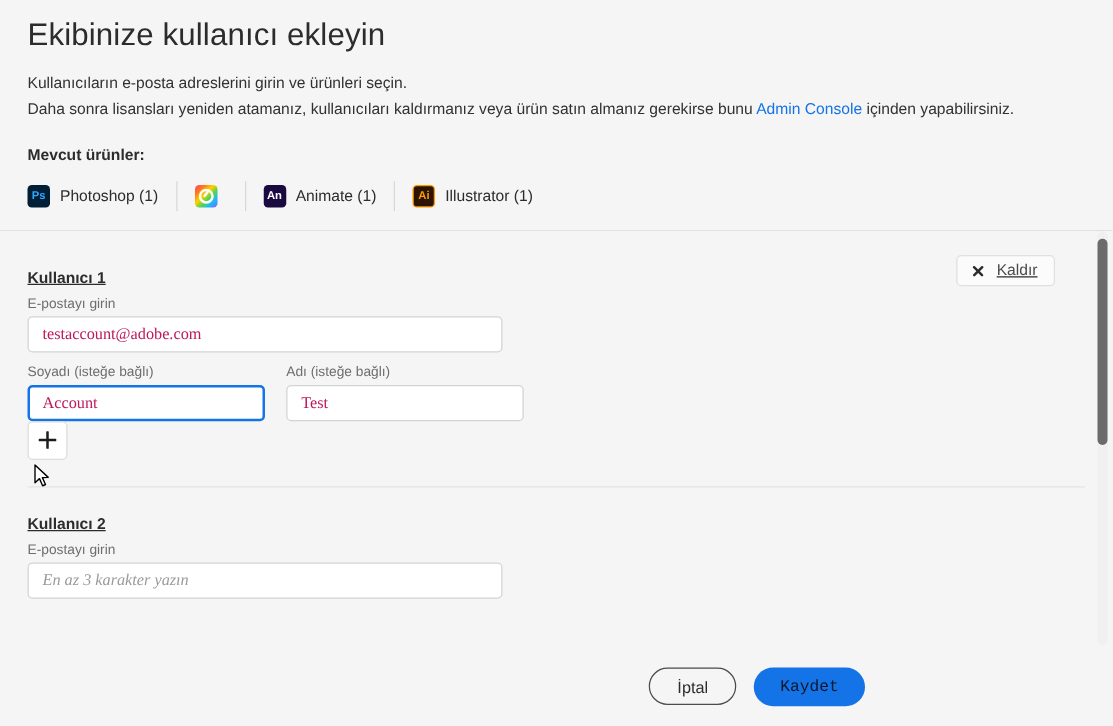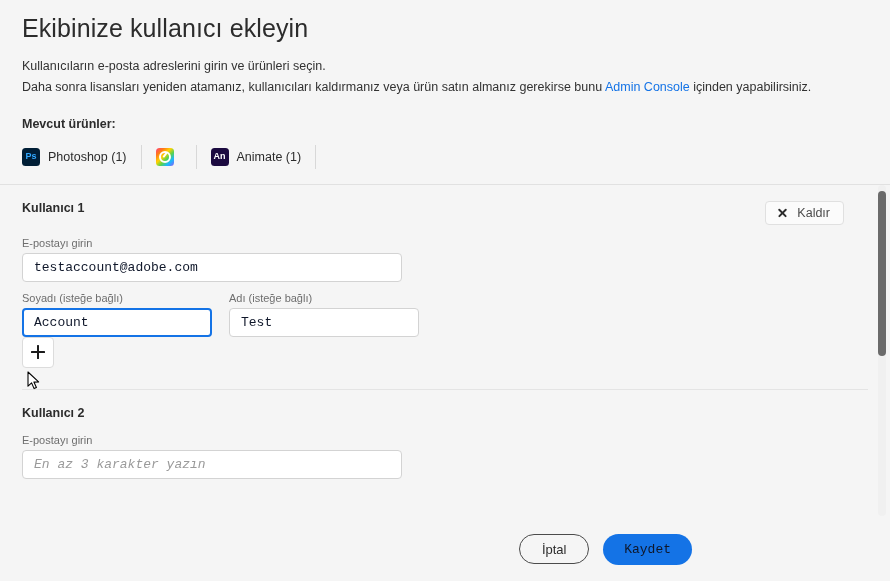--- a/index.html
+++ b/index.html
@@ -132,23 +132,24 @@
     background: #f5f5f5;
   }
   .scroll-inner {
     padding: 0 22px;
   }
 
   .user-block { padding-top: 16px; }
 
   .user-head {
     display: flex;
-    align-items: flex-start;
+    align-items: flex-end;
     justify-content: space-between;
     height: 28px;
+    text-decoration: underline;
   }
   .user-title {
     font-size: 12.5px;
     font-weight: 700;
     color: #2c2c2c;
   }
   .remove-btn {
     display: flex;
     align-items: center;
     gap: 9px;
@@ -185,23 +186,23 @@
     margin: 8px 0 4px 0;
     display: block;
   }
   .txt-input {
     box-sizing: border-box;
     width: 380px;
     height: 29px;
     border: 1px solid #d3d3d3;
     border-radius: 4px;
     background: #ffffff;
-    font-family: Liberation Mono, monospace;
+    font-family: Liberation Serif, serif;
     font-size: 13px;
-    color: #0f172a;
+    color: #be185d;
     padding: 0 11px;
     outline: none;
   }
   .txt-input::placeholder {
     color: #9a9a9a;
     font-style: italic;
   }
   .txt-input.focused {
     border: 2px solid #1473e6;
     padding: 0 10px;
@@ -353,20 +354,24 @@
         </span>
     </div>
     <div class="product-sep"></div>
 
     <div class="product-chip">
       <span class="product-icon ico-an">An</span>
       <span class="product-name">Animate (1)</span>
     </div>
     <div class="product-sep"></div>
 
+    <div class="product-chip">
+      <span class="product-icon ico-ai">Ai</span>
+      <span class="product-name">Illustrator (1)</span>
+    </div>
 
   </div>
 
   <div class="divider-top"></div>
 
   <div class="scroll-area">
     <div class="scroll-inner">
 
       <div class="user-block">
         <div class="user-head">

